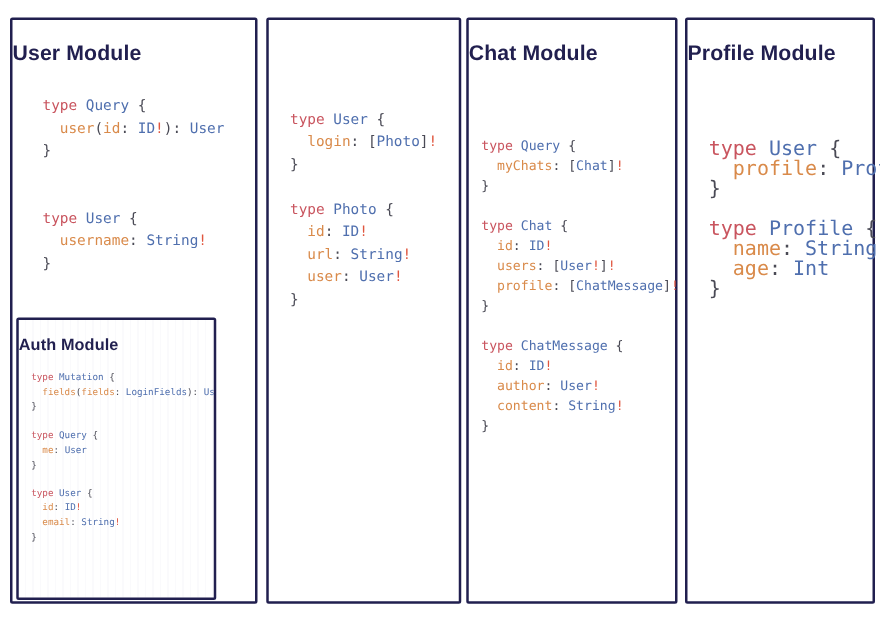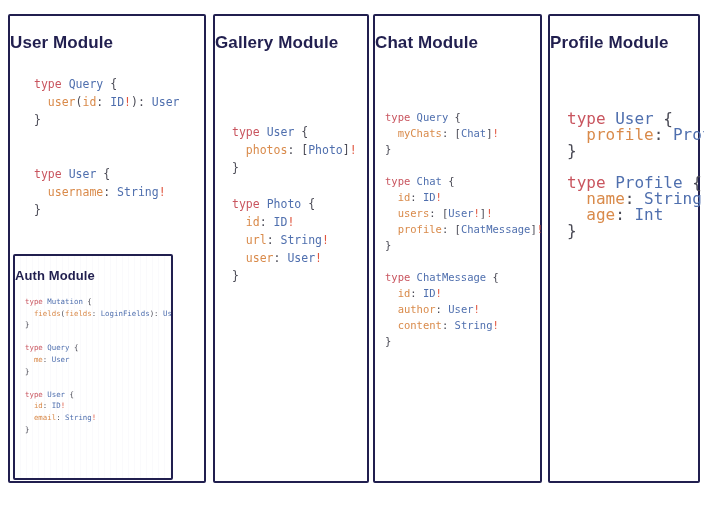--- a/index.html
+++ b/index.html
@@ -156,23 +156,22 @@
 <span class="t-punct">}</span>
 <span class="t-punct"></span>
 <span class="t-kw">type </span><span class="t-type">User</span><span class="t-punct"> {</span>
 <span class="t-field">  id</span><span class="t-punct">: </span><span class="t-type">ID</span><span class="t-bang">!</span>
 <span class="t-field">  email</span><span class="t-punct">: </span><span class="t-type">String</span><span class="t-bang">!</span>
 <span class="t-punct">}</span></pre>
     </div>
   </section>
 
   <section class="module-panel panel-main" id="panel-gallery">
-    <h2 class="module-title">Gallery Module</h2>
     <pre class="code-block"><span class="t-kw">type </span><span class="t-type">User</span><span class="t-punct"> {</span>
-<span class="t-field">  photos</span><span class="t-punct">: [</span><span class="t-type">Photo</span><span class="t-punct">]</span><span class="t-bang">!</span>
+<span class="t-field">  login</span><span class="t-punct">: [</span><span class="t-type">Photo</span><span class="t-punct">]</span><span class="t-bang">!</span>
 <span class="t-punct">}</span>
 <span class="t-punct"></span>
 <span class="t-kw">type </span><span class="t-type">Photo</span><span class="t-punct"> {</span>
 <span class="t-field">  id</span><span class="t-punct">: </span><span class="t-type">ID</span><span class="t-bang">!</span>
 <span class="t-field">  url</span><span class="t-punct">: </span><span class="t-type">String</span><span class="t-bang">!</span>
 <span class="t-field">  user</span><span class="t-punct">: </span><span class="t-type">User</span><span class="t-bang">!</span>
 <span class="t-punct">}</span></pre>
   </section>
 
   <section class="module-panel panel-main" id="panel-chat">

